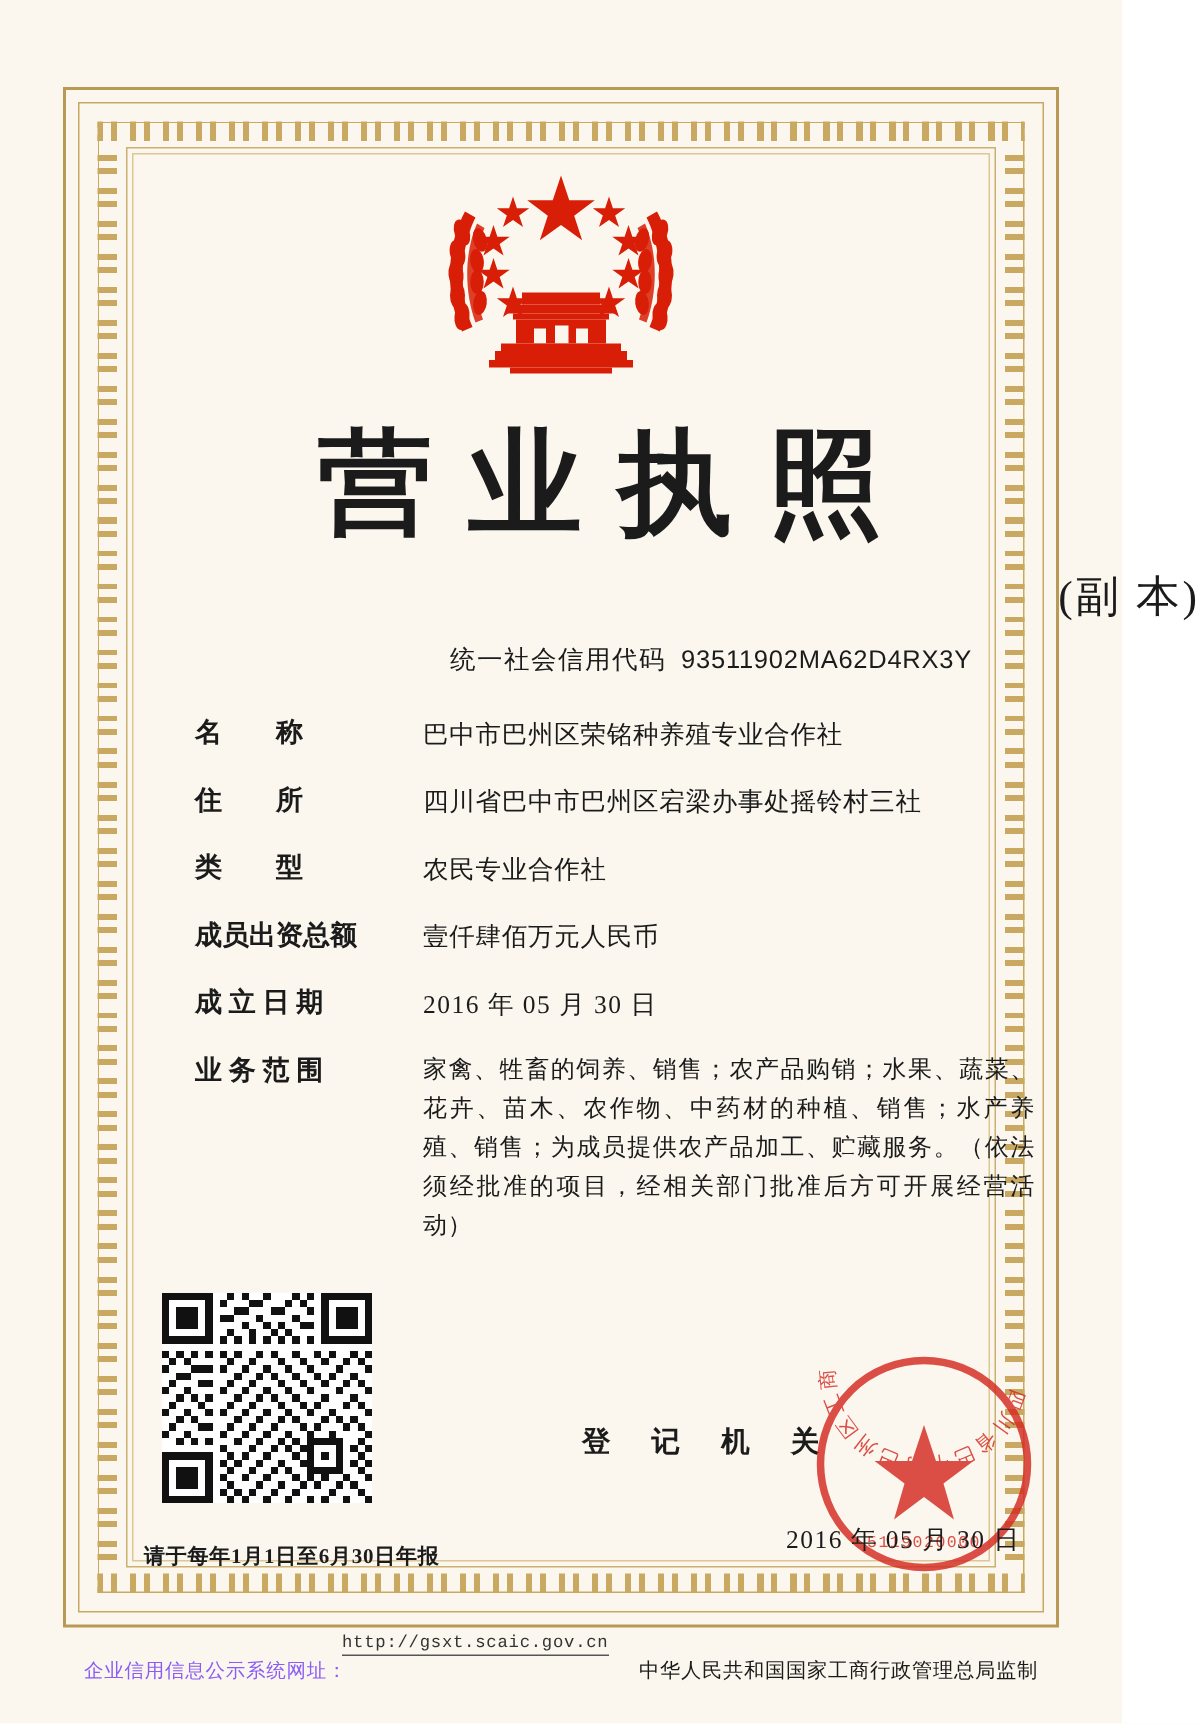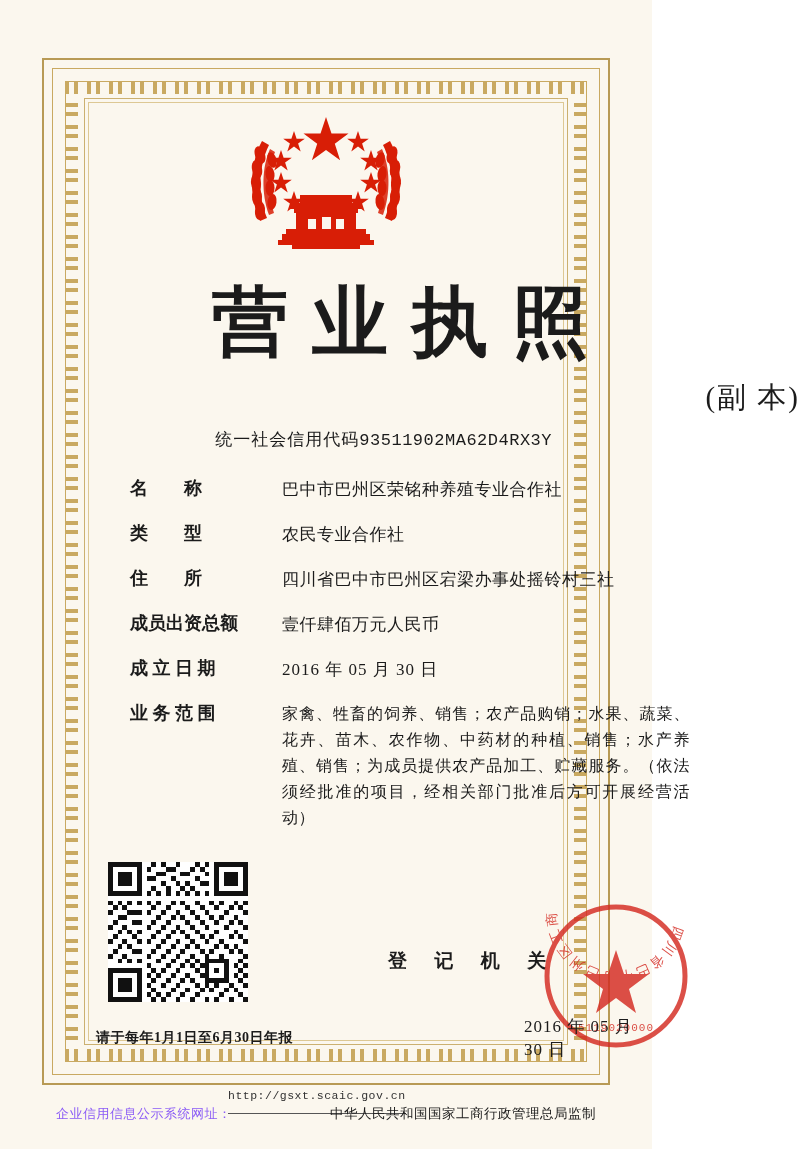--- a/index.html
+++ b/index.html
@@ -9,21 +9,21 @@
   }
   body {
     width: 800px;
     height: 1149px;
     font-family: "Liberation Sans", sans-serif;
     overflow: hidden;
   }
 
   #license {
     position: relative;
-    width: 652px;
+    width: 748px;
     height: 1149px;
     background: #fbf7ee;
   }
 
   
   .frame-outer {
     position: absolute;
     left: 42px;
     top: 58px;
     right: 42px;
@@ -108,22 +108,23 @@
   .credit-code {
     position: absolute;
     top: 428px;
     right: 100px;
     font-family: "Liberation Serif", serif;
     font-size: 17px;
     color: #1b1b1b;
     letter-spacing: 1px;
   }
   .credit-code .code-val {
-    font-family: Liberation Mono, monospace;
+    font-family: Liberation Sans, sans-serif;
     letter-spacing: 0.5px;
+    margin-left: 10px;
   }
 
   
   .fields {
     position: absolute;
     top: 476px;
     left: 130px;
     width: 560px;
     font-family: "Liberation Serif", serif;
     color: #1b1b1b;
@@ -226,21 +227,21 @@
   }
   .site-url {
     position: absolute;
     left: 228px;
     top: 1089px;
     font-family: "Liberation Mono", monospace;
     font-size: 11.5px;
     color: #333;
     letter-spacing: 0.5px;
     border-bottom: 1px solid #555;
-    padding-bottom: 11px;
+    padding-bottom: 1px;
   }
   .site-label {
     position: absolute;
     left: 56px;
     top: 1105px;
     font-family: "Liberation Serif", serif;
     font-size: 13px;
     color: #8b5cf6;
     letter-spacing: 0.5px;
   }
@@ -333,27 +334,27 @@
   </div>
 
   <div class="fields">
 
     <div class="field-row">
       <div class="field-label">名　　称</div>
       <div class="field-value">巴中市巴州区荣铭种养殖专业合作社</div>
     </div>
 
     <div class="field-row">
+      <div class="field-label">住　　所</div>
+      <div class="field-value">四川省巴中市巴州区宕梁办事处摇铃村三社</div>
+    </div>
+
+    <div class="field-row">
       <div class="field-label">类　　型</div>
       <div class="field-value">农民专业合作社</div>
-    </div>
-
-    <div class="field-row">
-      <div class="field-label">住　　所</div>
-      <div class="field-value">四川省巴中市巴州区宕梁办事处摇铃村三社</div>
     </div>
 
 
     <div class="field-row">
       <div class="field-label">成员出资总额</div>
       <div class="field-value">壹仟肆佰万元人民币</div>
     </div>
 
     <div class="field-row">
       <div class="field-label">成 立 日 期</div>

